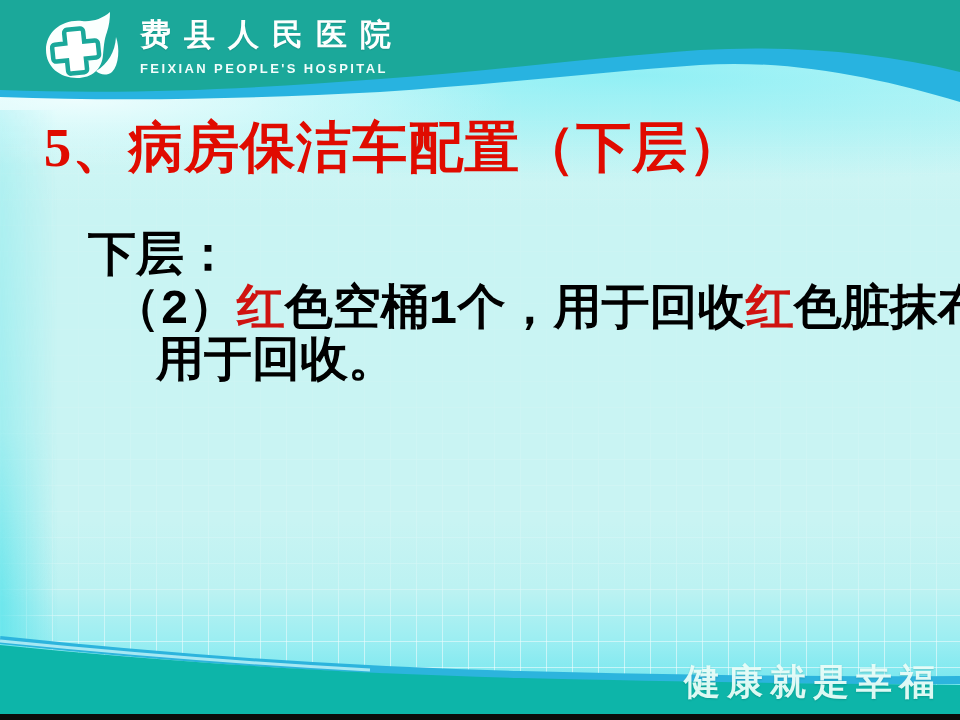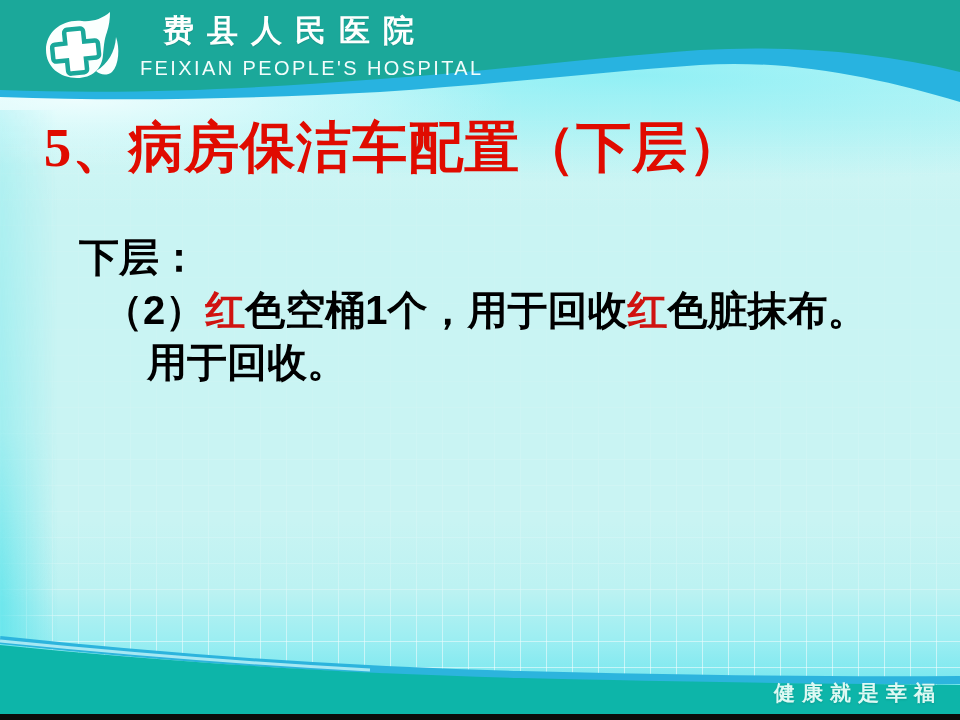--- a/index.html
+++ b/index.html
@@ -44,53 +44,53 @@
 
   
   .banner-svg { position:absolute; top:0; left:0; display:block; }
   .brand {
     position:absolute; top:8px; left:36px; height:74px;
     display:flex; align-items:center; gap:16px;
   }
   .brand-names .cn {
     color:#fdfffe; font-size:31px; letter-spacing:13px; font-weight:bold;
     font-family:"Liberation Serif","DejaVu Serif",serif;
-    text-shadow:0 1px 1px rgba(0,60,55,.18); white-space:nowrap;margin-left:23px;
+    text-shadow:0 1px 1px rgba(0,60,55,.18); white-space:nowrap;
   }
   .brand-names .en {
-    color:#f2fdfc; font-size:20px; letter-spacing:2.4px; font-weight:normal;
-    margin-top:5px; white-space:nowrap;text-align:right;
+    color:#f2fdfc; font-size:13px; letter-spacing:2.4px; font-weight:bold;
+    margin-top:5px; white-space:nowrap;
   }
 
   
   .slide-title {
     position:absolute; top:117px; left:0; width:788px; text-align:center;
     font-size:55px; line-height:62px; font-weight:bold; letter-spacing:1px;
     color:var(--title-red,#e00b00);
     font-family:"Liberation Serif","DejaVu Serif",serif;
     white-space:nowrap;
   }
   .content {
-    position:absolute; top:231px; left:79px; width:800px;
-    font-size:40px; line-height:52.5px; font-weight:bold; color:#000;
-    font-family:Liberation Sans, sans-serif;
+    position:absolute; top:231px; left:88px; width:800px;
+    font-size:48px; line-height:52.5px; font-weight:bold; color:#000;
+    font-family:Liberation Mono, monospace;
   }
   .content p { white-space:nowrap; }
   .content .item { padding-left:24px; }
   .content .item.cont { padding-left:68px; }
   .seg-black { color:#000; }
   .seg-blue  { color:var(--blue-char,#3d3da6); }
   .seg-red   { color:var(--red-char,#d01310); }
   .seg-green { color:var(--green-char,#9bcb16); }
 
   
   .footer-svg { position:absolute; left:0; bottom:6px; display:block; }
   .slogan {
     position:absolute; right:18px; bottom:13px;
-    font-size:21px; letter-spacing:7px; font-weight:bold;
+    font-size:36px; letter-spacing:7px; font-weight:bold;
     color:var(--slogan-color,#e9fdf8); opacity:.95;
     font-family:Liberation Mono, monospace;
     text-shadow:0 1px 2px rgba(0,80,70,.25); white-space:nowrap;text-align:right;
   }
   .bottom-bar {
     position:absolute; left:0; bottom:0; width:960px; height:6px; background:#0b0b0b;
   }
 </style>
 </head>
 <body>

